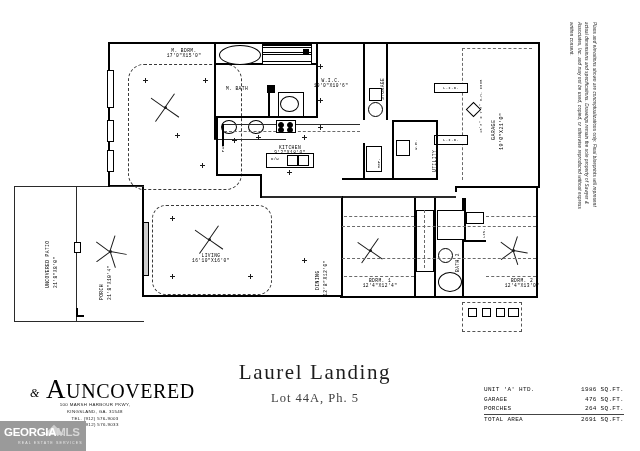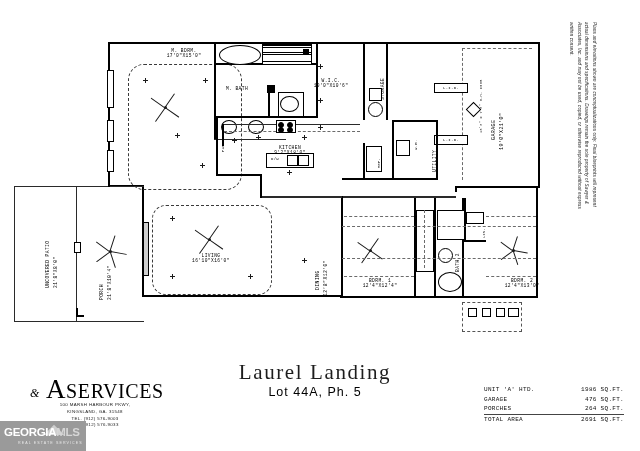--- a/index.html
+++ b/index.html
@@ -53,22 +53,22 @@
   .logo-l2 .cap{font-size:27px;}
   .amp{position:absolute;left:22px;top:34px;font-family:"Liberation Serif",serif;
        font-size:12px;font-style:italic;color:#000;}
   .logo-addr{position:absolute;left:12px;top:50px;width:150px;text-align:center;
              font-family:"Liberation Sans",sans-serif;font-size:4.4px;
              line-height:1.55;letter-spacing:.35px;color:#1a1a1a;}
 
   #plan-title{position:absolute;left:200px;top:360px;width:230px;text-align:center;}
   #plan-title .t1{font-family:"Liberation Serif",serif;font-size:21px;
                   letter-spacing:1.6px;color:#1d1d1d;}
-  #plan-title .t2{font-family:Liberation Sans, sans-serif;font-size:12.5px;
-                  letter-spacing:1px;color:#000000;margin-top:0;}
+  #plan-title .t2{font-family:Liberation Serif, serif;font-size:12.5px;
+                  letter-spacing:1px;color:#404040;margin-top:6px;}
 
   
   #schedule{position:absolute;left:484px;top:385px;width:140px;
             font-family:"Liberation Mono",monospace;font-size:6px;
             letter-spacing:.3px;color:#111;}
   #schedule .row{display:flex;justify-content:space-between;line-height:1.62;}
   #schedule .row.total{border-top:1px solid #444;}
   #schedule .nm{white-space:pre;}
   #schedule .vl{white-space:pre;}
 
@@ -306,21 +306,21 @@
     <div class="fixture" style="left:496px;top:308px;width:7px;height:7px;"></div>
     <div class="fixture" style="left:508px;top:308px;width:9px;height:7px;"></div>
 
     <div class="dash-h" style="left:342px;top:226px;width:194px;"></div>
     <div class="dash-h" style="left:342px;top:258px;width:194px;"></div>
   </div>
 
   <div id="disclaimer">Plans and elevations shown are conceptualizations only. Final blueprints will represent actual dimensions and specifications. Drawings remain the sole property of Sawyer &amp; Associates, Inc. and may not be used, copied, or otherwise reproduced without express written consent.</div>
 
   <div id="logo">
-    <div class="logo-l2"><span class="cap">A</span><span>SERVICES</span></div>
+    <div class="logo-l2"><span class="cap">A</span><span>UNCOVERED</span></div>
     <div class="amp">&amp;</div>
     <div class="logo-addr">
       <div>100 MARSH HARBOUR PKWY,</div>
       <div>KINGSLAND, GA. 31548</div>
       <div>TEL. (912) 576-9003</div>
       <div>FAX. (912) 576-9033</div>
     </div>
   </div>
 
   <div id="plan-title">

